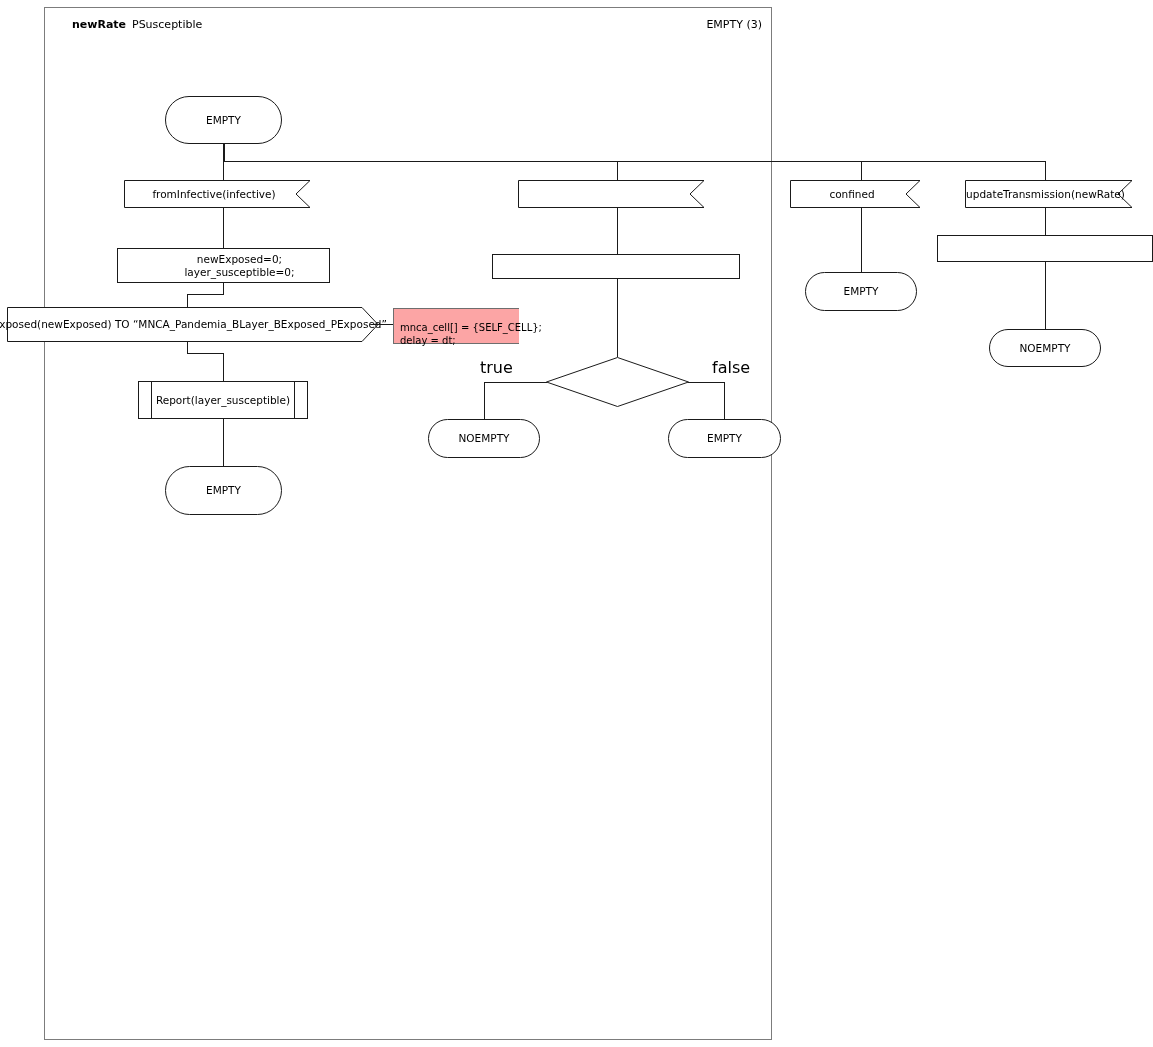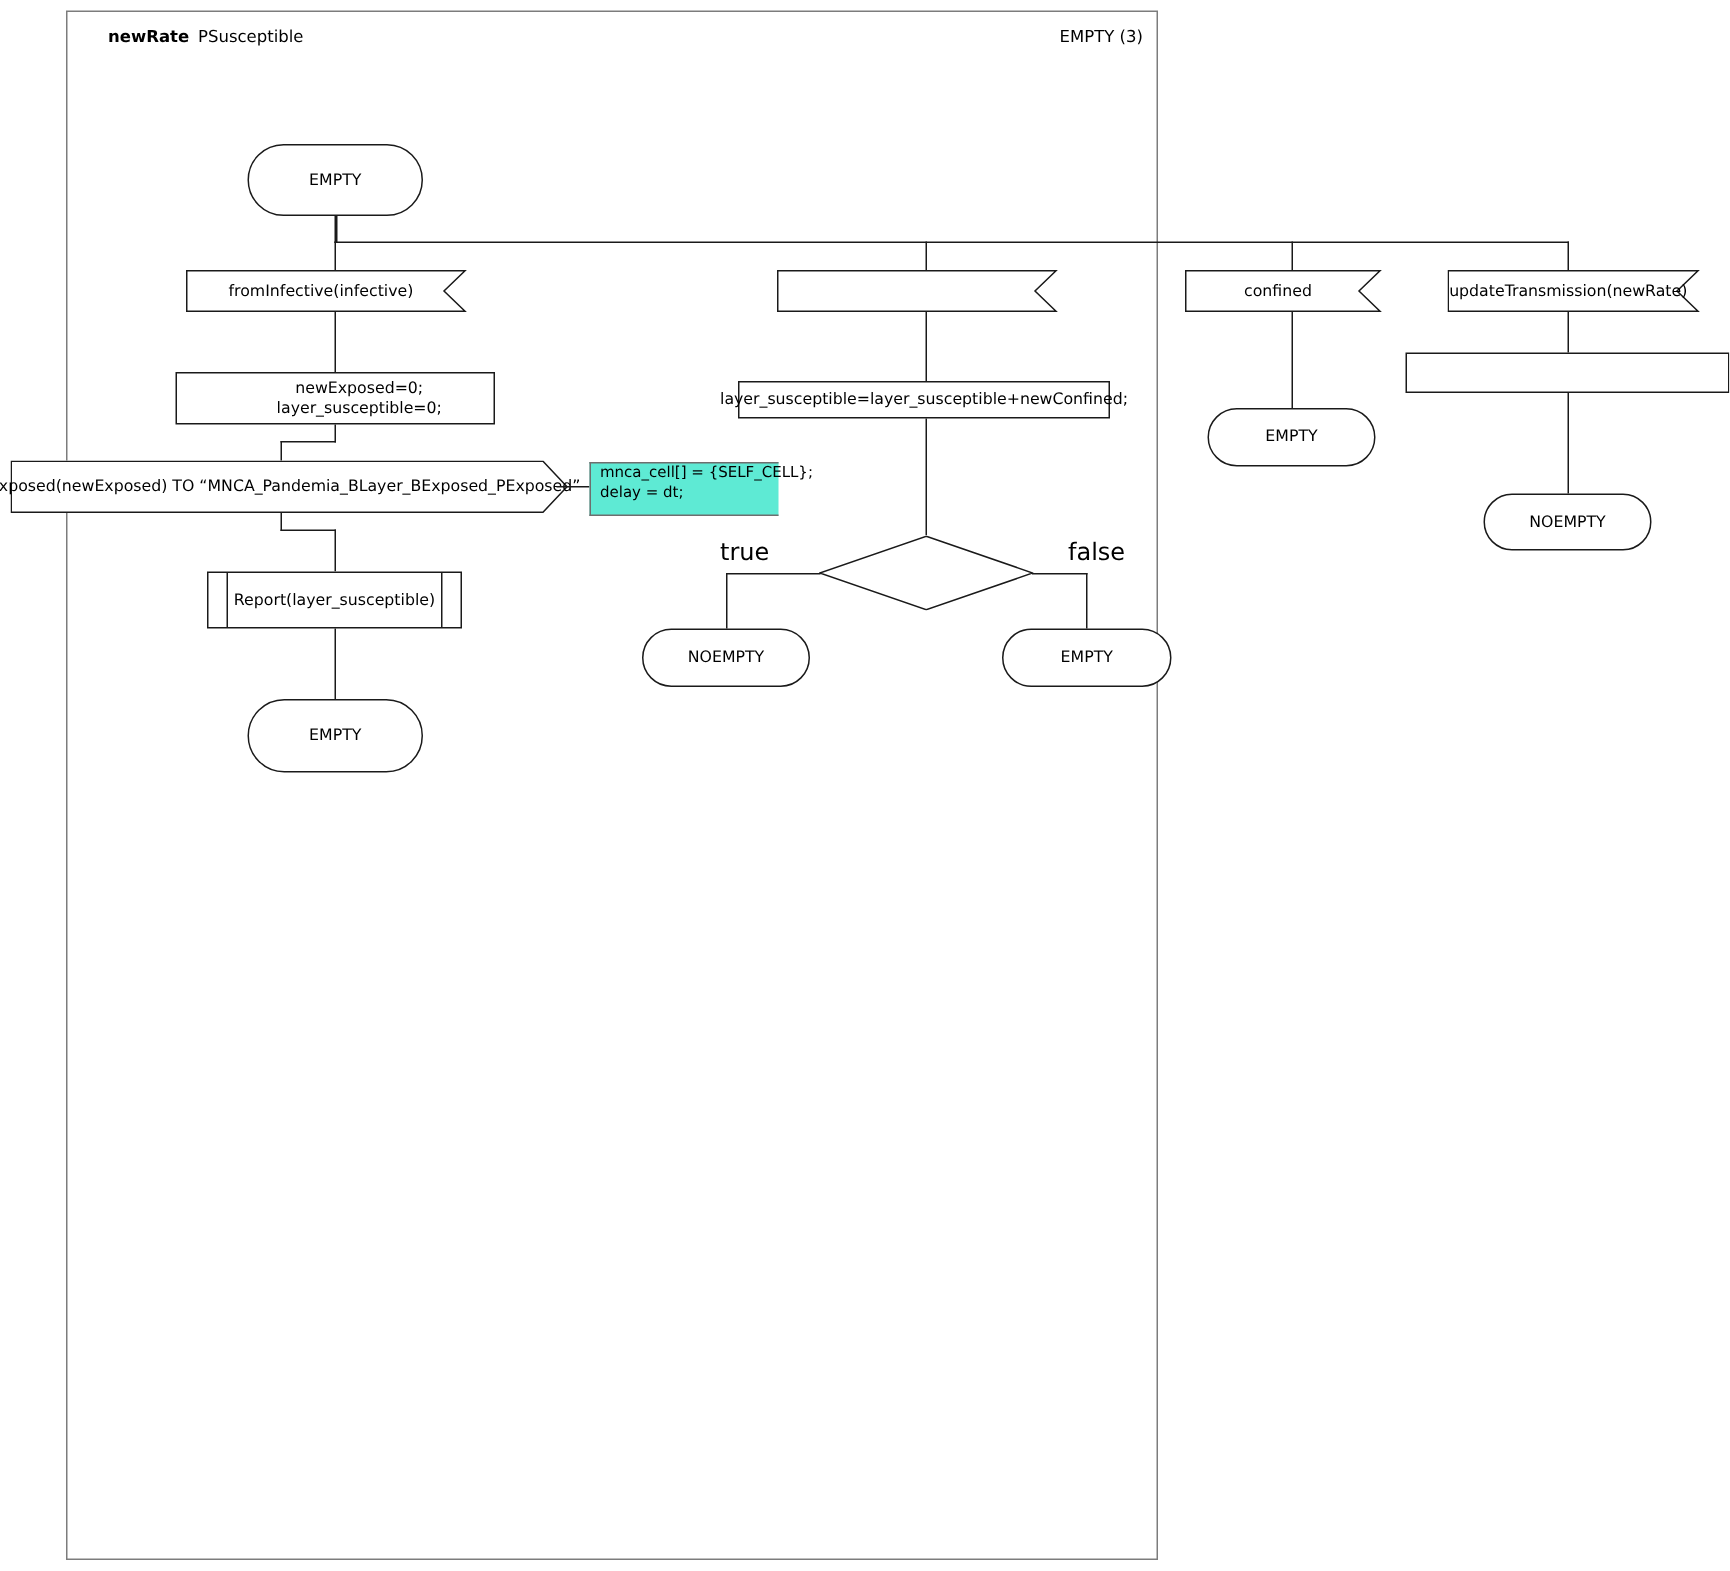--- a/index.html
+++ b/index.html
@@ -93,23 +93,23 @@
     top:0;bottom:0;
     width:1px;
     background:#1a1a1a;
   }
 
   
   .comment{
     position:absolute;
     border:1px solid #6e6e6e;
     border-right:none;
-    background:#5eead4;
-    box-sizing:border-box;
-    padding:0 6px;
+    background:#fca5a5;
+    box-sizing:border-box;
+    padding:12px 6px;
   }
   .comment .ctext{
     font-size:10px;
     line-height:13px;
     color:#000;
     white-space:pre;
   }
 
   
   .ln{
@@ -198,21 +198,20 @@
 
   <div class="input-sym" style="left:518px; top:180px; width:199px; height:28px;">
     <svg width="199" height="28" viewBox="0 0 199 28">
       <path d="M0.5 0.5 H186 L172 14 L186 27.5 H0.5 Z" fill="#ffffff" stroke="#1a1a1a" stroke-width="1"></path>
     </svg>
   </div>
 
   <div class="ln lnv" style="left:617px; top:208px; height:47px;"></div>
 
   <div class="task" style="left:492px; top:254px; width:248px; height:25px;"></div>
-  <div class="lbl" style="left:492px; top:254px; width:248px; height:25px;">layer_susceptible=layer_susceptible+newConfined;</div>
 
   <div class="ln lnv" style="left:617px; top:279px; height:78px;"></div>
 
   <div class="decision" style="left:546px; top:357px; width:143px; height:50px;">
     <svg width="143" height="50" viewBox="0 0 143 50">
       <path d="M71.5 0.5 L142.5 25 L71.5 49.5 L0.5 25 Z" fill="#ffffff" stroke="#1a1a1a" stroke-width="1"></path>
     </svg>
   </div>
 
   <div class="ln lnh" style="left:484px; top:382px; width:63px;"></div>

